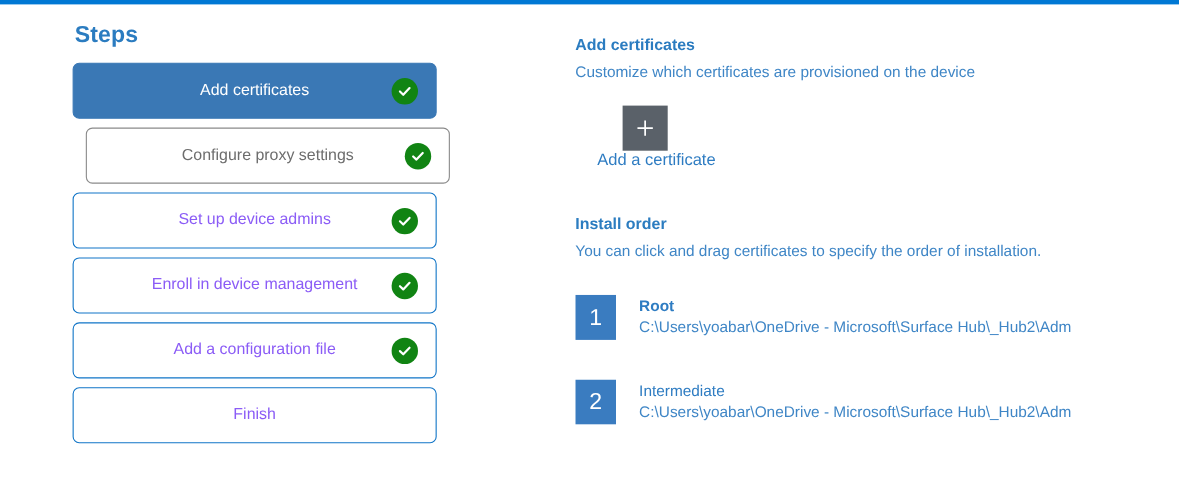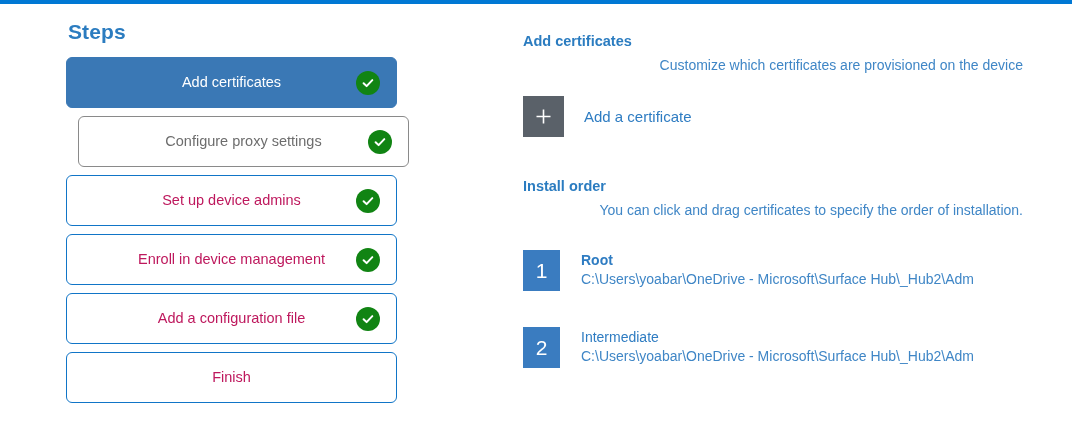--- a/index.html
+++ b/index.html
@@ -60,21 +60,21 @@
     border: 1px solid #1175c7;
     margin-bottom: 8px;
     display: flex;
     align-items: center;
     justify-content: center;
     cursor: pointer;
     user-select: none;
   }
   .step-label {
     font-size: 14.5px;
-    color: #be185d;
+    color: #8b5cf6;
     text-align: center;
     line-height: 1.2;
     padding: 0 44px;
   }
   
   .step-btn.is-active {
     background: #3a78b5;
     border-color: #3a78b5;
   }
   .step-btn.is-active .step-label {
@@ -117,30 +117,30 @@
     color: #2b7cc0;
     margin: 0 0 6px 0;
     line-height: 1.25;
   }
   .sec-sub {
     font-size: 14px;
     color: #3f86c6;
     margin: 0;
     line-height: 1.3;
     white-space: nowrap;
-    text-align: right;
   }
 
   
   #add-cert-row {
     display: flex;
     align-items: center;
     margin-top: 22px;
     cursor: pointer;
     width: max-content;
+    flex-direction: column;
   }
   #add-cert-square {
     width: 41px;
     height: 41px;
     background: #5a6169;
     display: flex;
     align-items: center;
     justify-content: center;
     flex: none;
   }

